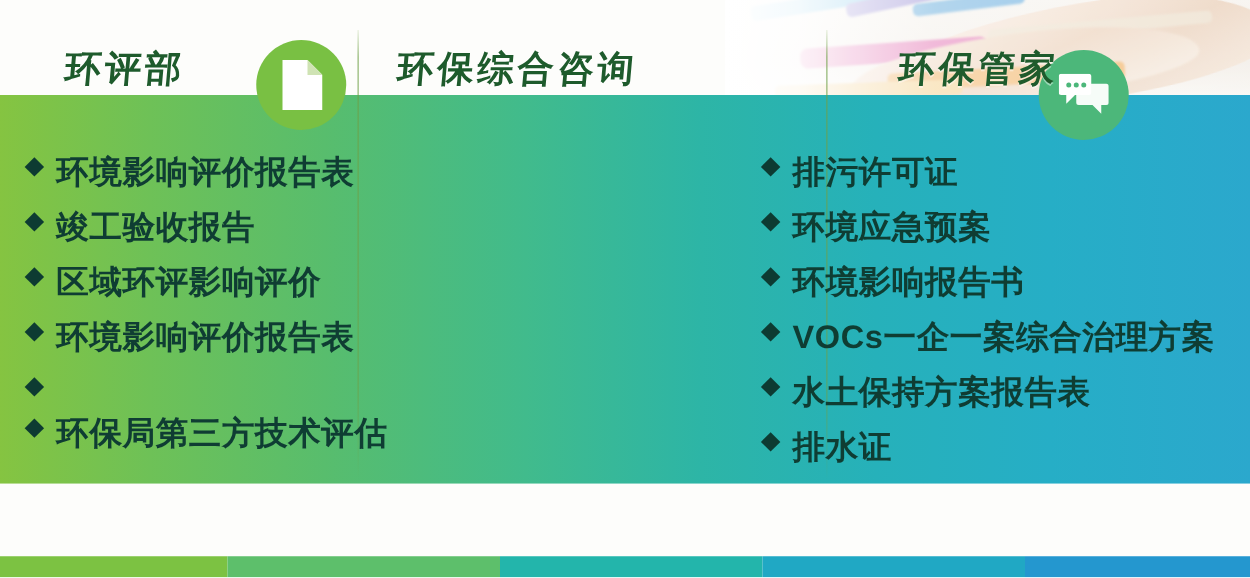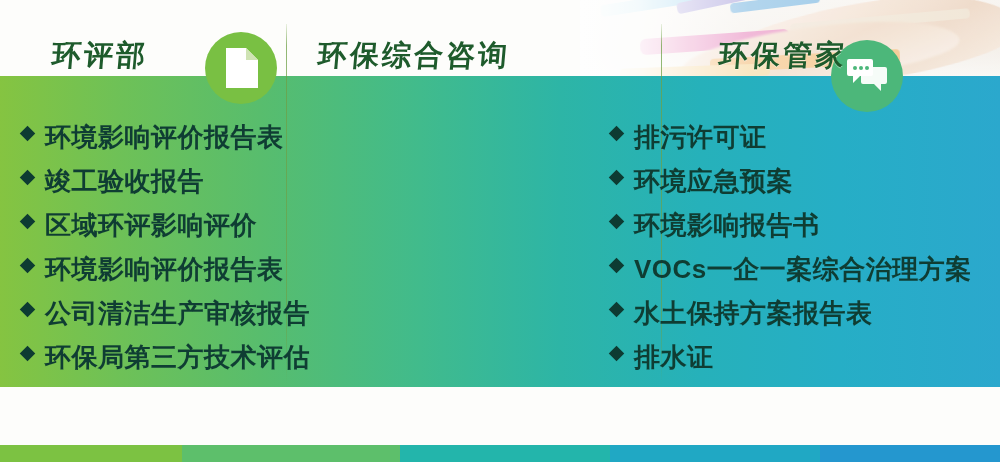--- a/index.html
+++ b/index.html
@@ -206,21 +206,20 @@
       <div class="item">
         <span class="bullet"></span>
         <span class="item-text">区域环评影响评价</span>
       </div>
       <div class="item">
         <span class="bullet"></span>
         <span class="item-text">环境影响评价报告表</span>
       </div>
       <div class="item">
         <span class="bullet"></span>
-        <span class="item-text">公司清洁生产审核报告</span>
       </div>
       <div class="item">
         <span class="bullet"></span>
         <span class="item-text">环保局第三方技术评估</span>
       </div>
     </div>
   </div>
 
   <div class="col col2">
     <div class="col-title t2">环保综合咨询</div>

